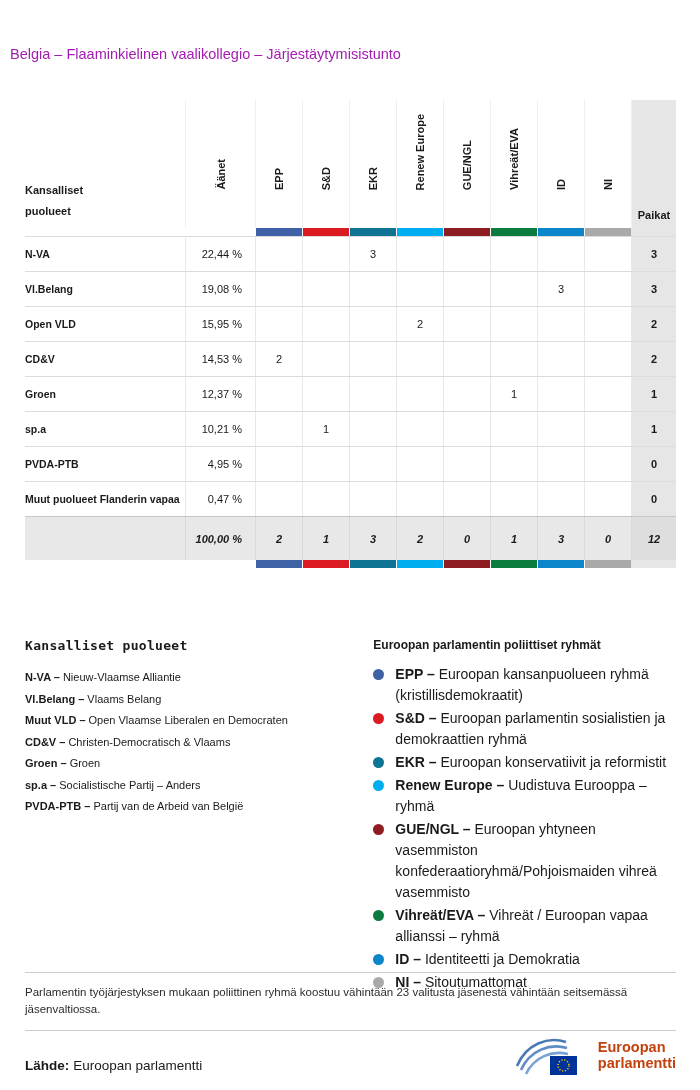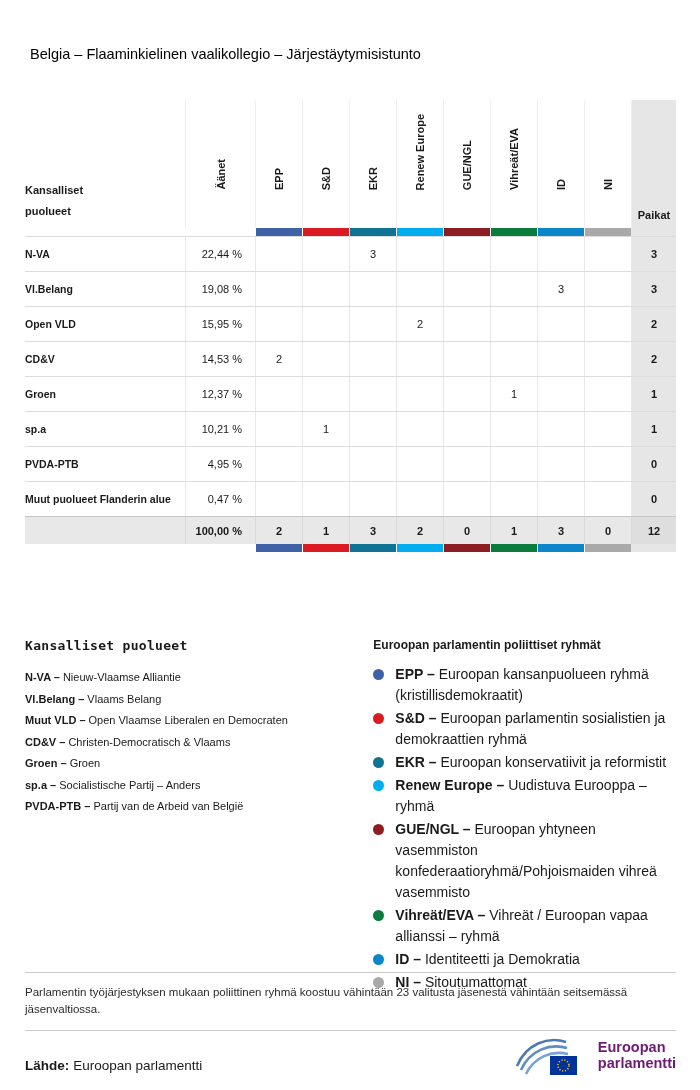--- a/index.html
+++ b/index.html
@@ -1,39 +1,39 @@
 <!DOCTYPE html>
 <html><head>
 <meta charset="utf-8">
 <style>
   * { box-sizing: border-box; margin: 0; padding: 0; }
   html, body { background: #fff; }
   body { font-family: "Liberation Sans", "DejaVu Sans", sans-serif; color: #1a1a1a; }
   .page { position: relative; width: 700px; height: 1090px; background: #fff; overflow: hidden; }
 
   .title { position: absolute; top: 16px; left: 25px; font-size: 15.5px; font-weight: 700; }
-  .subtitle { position: absolute; top: 46px; left: 30px; font-size: 14.5px; font-weight: 400; color: #000000; }
+  .subtitle { position: absolute; top: 46px; left: 10px; font-size: 14.5px; font-weight: 400; color: #a21caf; }
 
   .table { position: absolute; top: 100px; left: 25px; width: 651px; font-size: 11px; }
   .thead { display: flex; height: 128px; }
   .th { display: flex; align-items: flex-end; justify-content: center; border-left: 1px solid #efefef; }
   .th-party { flex: 0 0 160px; justify-content: flex-start; padding-bottom: 6px; border-left: none; }
   .party-head-label { width: 66px; font-weight: 700; line-height: 21px; word-break: break-all; }
   .th-votes { flex: 0 0 70px; padding-bottom: 38px; }
   .th.group { flex: 0 0 47px; padding-bottom: 38px; }
   .th-seats { flex: 0 0 45px; background: #e6e6e6; padding-bottom: 7px; font-weight: 700; }
   .vlabel { writing-mode: vertical-rl; transform: rotate(180deg); font-weight: 700; font-size: 11px; white-space: nowrap; }
 
   .bar-row { display: flex; height: 8px; }
   .bar-spacer { flex: 0 0 230px; }
   .bar-cell { flex: 0 0 47px; border-left: 1px solid #fff; }
   .bar-seats { flex: 0 0 45px; background: #e6e6e6; }
 
   .trow { display: flex; height: 35px; border-top: 1px solid #dcdcdc; }
-  .trow.total { height: 28px; background: #e8e8e8; font-weight: 700; border-top: 1px solid #c6c6c6; }
+  .trow.total { height: 44px; background: #e8e8e8; font-weight: 700; border-top: 1px solid #c6c6c6; font-style: italic; }
   .td { display: flex; align-items: center; border-left: 1px solid #e8e8e8; }
   .trow.total .td { border-left: 1px solid #d9d9d9; }
   .td.party { flex: 0 0 160px; border-left: none !important; font-weight: 700; font-size: 10.5px; white-space: nowrap; }
   .td.votes { flex: 0 0 70px; justify-content: flex-end; padding-right: 13px; }
   .td.cell { flex: 0 0 47px; justify-content: center; }
   .td.seats { flex: 0 0 45px; justify-content: center; background: #e6e6e6; font-weight: 700; }
   .trow.total .td.seats { background: #dedede; }
 
   .legend { position: absolute; top: 638px; left: 25px; width: 651px; display: flex; }
   .legend-left { width: 335px; }
@@ -45,21 +45,21 @@
   .group-item { display: flex; margin-bottom: 2px; }
   .dot { flex: 0 0 11px; width: 11px; height: 11px; border-radius: 50%; margin-top: 5px; }
   .gtext { margin-left: 11px; font-size: 14px; line-height: 21px; }
   .gname { font-weight: 700; }
 
   .footnote { position: absolute; top: 972px; left: 25px; width: 651px; border-top: 1px solid #cccccc; padding-top: 11px; font-size: 11.5px; line-height: 17px; color: #2b2b2b; }
   .hr2 { position: absolute; top: 1030px; left: 25px; width: 651px; border-top: 1px solid #cccccc; }
   .source { position: absolute; top: 1058px; left: 25px; font-size: 13.5px; }
   .source .slabel { font-weight: 700; margin-right: 4px; margin-top: 28px; }
   .logo { position: absolute; top: 1034px; right: 24px; display: flex; align-items: center; }
-  .logo-text { margin-left: 20px; font-size: 14.5px; font-weight: 700; color: #701a75; line-height: 16px; }
+  .logo-text { margin-left: 20px; font-size: 14.5px; font-weight: 700; color: #c2410c; line-height: 16px; }
 </style>
 </head>
 <body>
 
 <div class="page">
 
   <h2 class="subtitle">Belgia – Flaaminkielinen vaalikollegio – Järjestäytymisistunto</h2>
 
   <div class="table">
     <div class="thead">
@@ -196,21 +196,21 @@
           <div class="td cell"></div>
           <div class="td cell"></div>
           <div class="td cell"></div>
           <div class="td cell"></div>
           <div class="td cell"></div>
           <div class="td cell"></div>
           <div class="td cell"></div>
           <div class="td seats">0</div>
         </div>
         <div class="trow">
-          <div class="td party">Muut puolueet Flanderin alue</div>
+          <div class="td party">Muut puolueet Flanderin vapaa</div>
           <div class="td votes">0,47 %</div>
           <div class="td cell"></div>
           <div class="td cell"></div>
           <div class="td cell"></div>
           <div class="td cell"></div>
           <div class="td cell"></div>
           <div class="td cell"></div>
           <div class="td cell"></div>
           <div class="td cell"></div>
           <div class="td seats">0</div>

